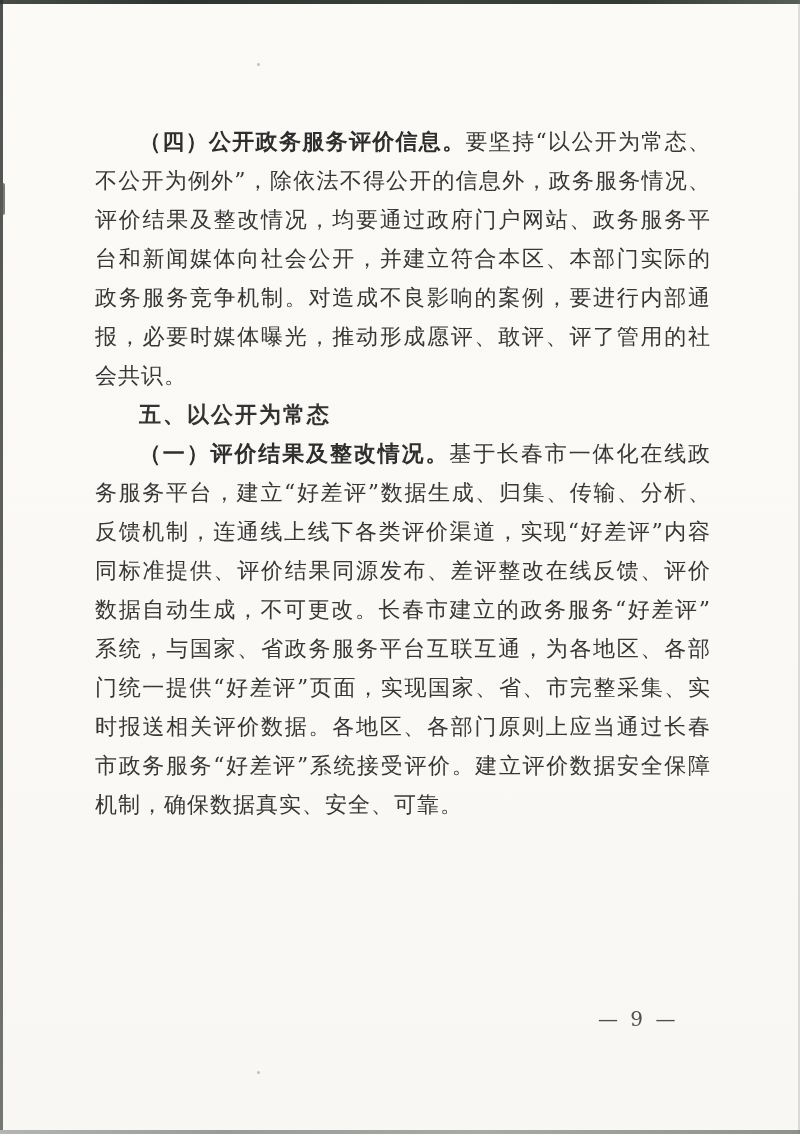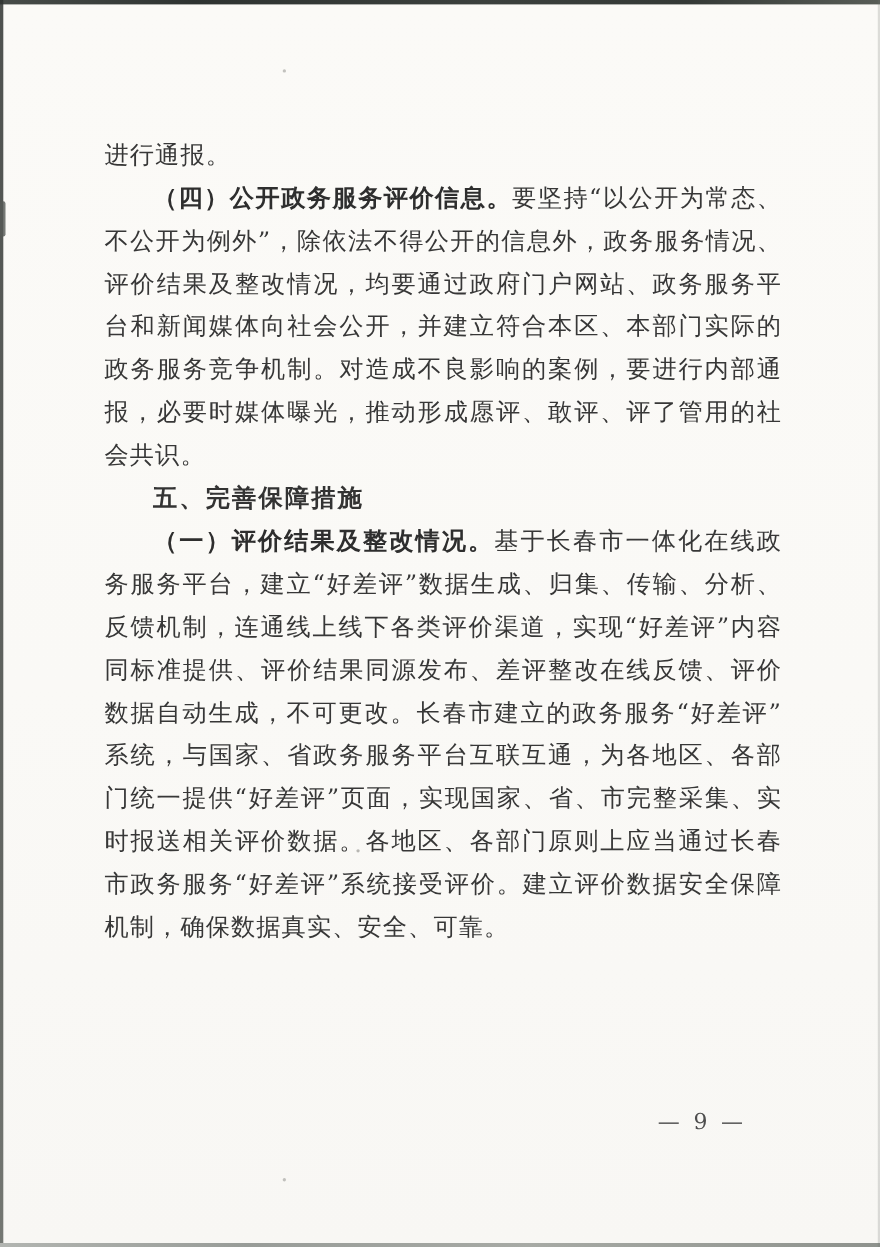--- a/index.html
+++ b/index.html
@@ -88,20 +88,19 @@
   <div class="edge-top"></div>
   <div class="edge-left"></div>
   <div class="edge-bottom"></div>
   <div class="edge-right"></div>
   <div class="smudge-left"></div>
   <div class="speck s1"></div>
   <div class="speck s2"></div>
   <div class="speck s3"></div>
 
   <div class="text-block">
-      <p class="para">进行通报。</p>
       <p class="para indent"><span class="lead">（四）公开政务服务评价信息。</span>要坚持“以公开为常态、不公开为例外”，除依法不得公开的信息外，政务服务情况、评价结果及整改情况，均要通过政府门户网站、政务服务平台和新闻媒体向社会公开，并建立符合本区、本部门实际的政务服务竞争机制。对造成不良影响的案例，要进行内部通报，必要时媒体曝光，推动形成愿评、敢评、评了管用的社会共识。</p>
-      <p class="para heading indent">五、完善保障措施</p>
+      <p class="para heading indent">五、以公开为常态</p>
       <p class="para indent"><span class="lead">（一）评价结果及整改情况。</span>基于长春市一体化在线政务服务平台，建立“好差评”数据生成、归集、传输、分析、反馈机制，连通线上线下各类评价渠道，实现“好差评”内容同标准提供、评价结果同源发布、差评整改在线反馈、评价数据自动生成，不可更改。长春市建立的政务服务“好差评”系统，与国家、省政务服务平台互联互通，为各地区、各部门统一提供“好差评”页面，实现国家、省、市完整采集、实时报送相关评价数据。各地区、各部门原则上应当通过长春市政务服务“好差评”系统接受评价。建立评价数据安全保障机制，确保数据真实、安全、可靠。</p>
     </div>
 
   <div class="page-number">— 9 —</div>
 </div>
 
 </body></html>

